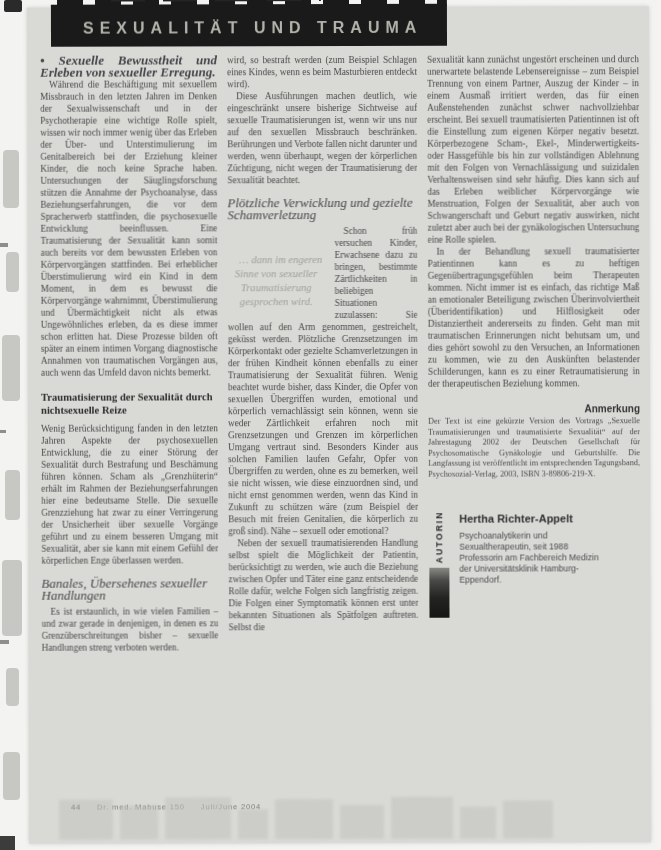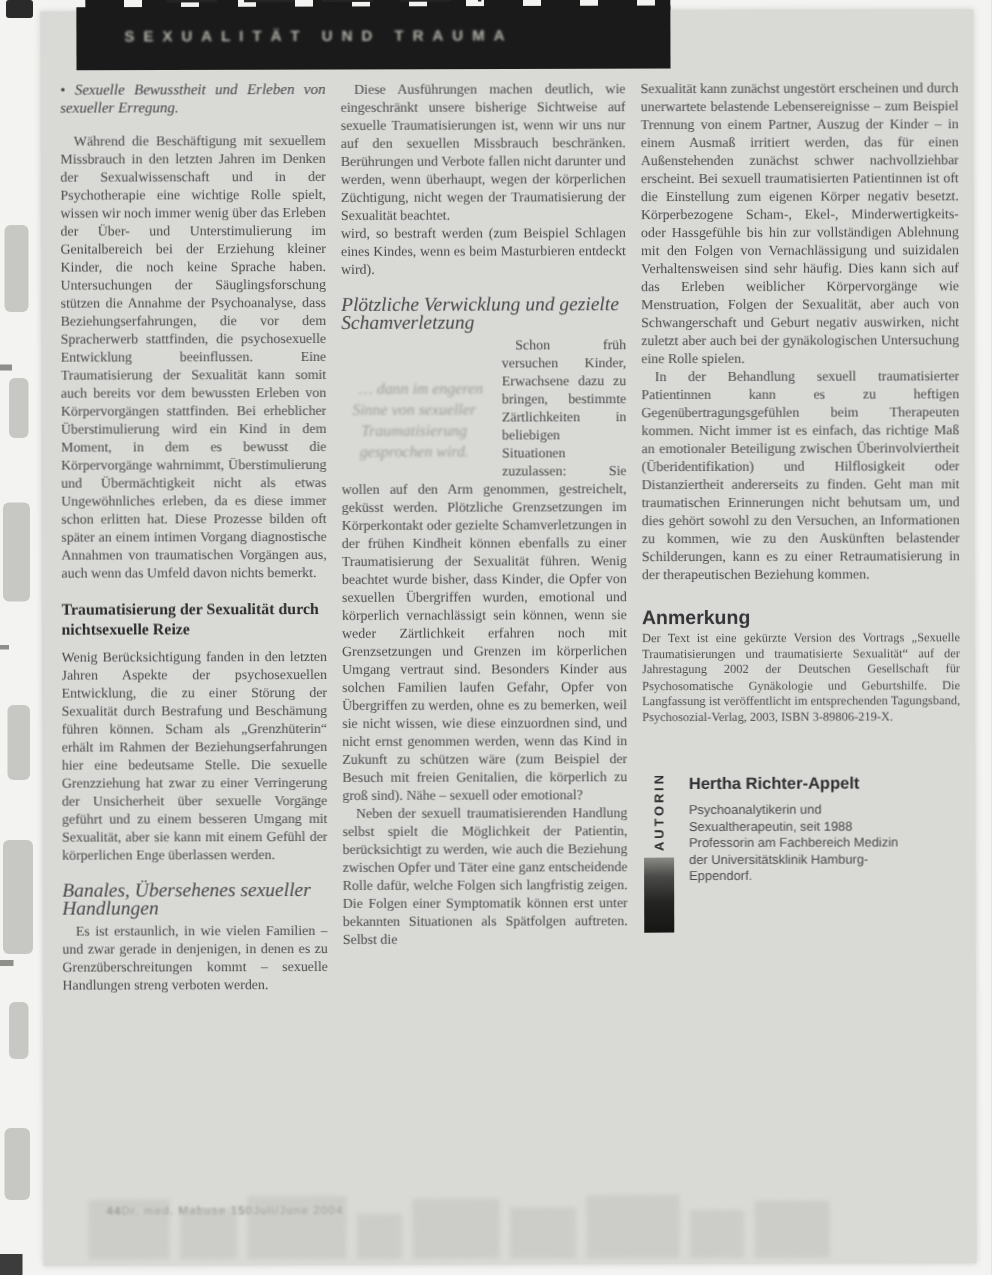--- a/index.html
+++ b/index.html
@@ -23,66 +23,66 @@
   .tick{position:absolute;background:#8e8e8b;}
   .wm-row{position:absolute;left:30px;bottom:4px;height:48px;right:14px;display:flex;gap:7px;align-items:flex-end;opacity:.55;filter:blur(1.5px);}
   .wm-row div{background:#c2c2bf;}
   
   .band{position:absolute;left:24px;top:-3px;width:396px;height:42px;background:#1a1a1a;}
   .band::before{content:"";position:absolute;left:6px;top:-6px;right:0;height:9px;
     background:repeating-linear-gradient(90deg,#1a1a1a 0 26px,transparent 26px 38px);}
   .band::after{content:"";position:absolute;left:60px;top:-11px;width:210px;height:8px;
     background:repeating-linear-gradient(90deg,#242424 0 34px,transparent 34px 52px);}
   .band-title{position:absolute;left:32px;top:15px;
-    font-family:"Liberation Sans",sans-serif;font-weight:bold;font-size:10px;
+    font-family:"Liberation Sans",sans-serif;font-weight:bold;font-size:16px;
     letter-spacing:6px;color:#b3b3ac;filter:blur(.7px);white-space:nowrap;}
   
   .cols{position:absolute;left:13px;top:47px;right:10px;height:748px;display:flex;gap:10px;overflow:hidden;}
   .col{overflow:hidden;}
   .c1{width:177px;}
   .c2{width:190px;}
   .c3{flex:1;}
   .para{
     font-size:9.3px;line-height:12px;text-align:justify;color:#49494b;
     margin:0;filter:blur(.45px);hyphens:auto;-webkit-hyphens:auto;
   }
   .indent{text-indent:9px;}
-  .bullet{font-style:italic;margin:0 0 10px;filter:blur(.45px);
-    font-size:10px;line-height:12px;color:#45454a;text-align:justify;}
+  .bullet{font-style:italic;margin:0 0 0;filter:blur(.45px);
+    font-size:13px;line-height:12px;color:#45454a;text-align:justify;font-weight:bold;}
   .h2{font-family:Liberation Serif, serif;font-weight:bold;
     font-size:10.6px;line-height:12.8px;color:#2d2d2e;margin:13px 0 5px;filter:blur(.4px);}
   .h3{font-style:italic;font-weight:normal;font-size:13px;line-height:12px;
     color:#47474a;margin:11px 0 4px;filter:blur(.45px);}
   .pullquote{
     float:left;width:97px;margin:16px 10px 6px 0;padding-top:12px;
     font-style:italic;font-size:10.6px;line-height:14px;color:#9d9d9a;
     text-align:center;filter:blur(.55px);
   }
   
   .note{margin-top:14px;}
   .note-label{font-family:"Liberation Sans",sans-serif;font-weight:bold;
-    font-size:13px;color:#333336;margin-bottom:2px;filter:blur(.4px);}
+    font-size:10px;color:#333336;margin-bottom:2px;filter:blur(.4px);text-align:right;}
   .note-text{font-size:8.3px;line-height:10.6px;text-align:justify;color:#4d4d4f;
     margin:0;filter:blur(.5px);hyphens:auto;}
   
   .author-box{margin-top:30px;display:flex;gap:9px;}
   .author-rail{width:22px;display:flex;flex-direction:column;align-items:center;}
   .rail-label{writing-mode:vertical-rl;transform:rotate(180deg);
     font-family:"Liberation Sans",sans-serif;font-weight:bold;font-size:8.5px;
     letter-spacing:2px;color:#2c2c2e;filter:blur(.5px);}
   .author-photo{width:20px;height:50px;margin-top:5px;
     background:linear-gradient(180deg,#8a8a86 0%,#4a4a48 25%,#232322 60%,#161615 100%);}
   .author-name{font-family:"Liberation Sans",sans-serif;font-weight:bold;
     font-size:11px;color:#2f2f31;margin:2px 0 6px;filter:blur(.4px);}
   .author-bio{font-family:"Liberation Sans",sans-serif;font-size:8.6px;
     line-height:11px;color:#4b4b4d;width:152px;filter:blur(.45px);}
   
   .footer{position:absolute;left:42px;bottom:32px;
     font-family:"Liberation Sans",sans-serif;font-size:7.6px;letter-spacing:.8px;
-    color:#7c7c79;filter:blur(.55px);display:flex;}
+    color:#7c7c79;filter:blur(.55px);display:flex;gap:16px;}
   .footer .pg{font-weight:bold;color:#6b6b68;}
 </style>
 </head>
 <body>
 
 <div class="corner-mark-tl"></div>
 <div class="corner-mark-bl"></div>
 <div class="edge-line-a"></div>
 <div class="edge-line-b"></div>
 <div class="blob" style="left:3px;top:150px;width:16px;height:58px;"></div>
@@ -103,26 +103,26 @@
   </div>
 
   <div class="cols">
 
     <div class="col c1">
       <p class="bullet">• Sexuelle Bewusstheit und Erleben von sexueller Erregung.</p>
       <p class="para indent">Während die Beschäftigung mit sexuellem Missbrauch in den letzten Jahren im Denken der Sexualwissenschaft und in der Psychotherapie eine wichtige Rolle spielt, wissen wir noch immer wenig über das Erleben der Über- und Unterstimulierung im Genitalbereich bei der Erziehung kleiner Kinder, die noch keine Sprache haben. Untersuchungen der Säuglingsforschung stützen die Annahme der Psychoanalyse, dass Beziehungserfahrungen, die vor dem Spracherwerb stattfinden, die psychosexuelle Entwicklung beeinflussen. Eine Traumatisierung der Sexualität kann somit auch bereits vor dem bewussten Erleben von Körpervorgängen stattfinden. Bei erheblicher Überstimulierung wird ein Kind in dem Moment, in dem es bewusst die Körpervorgänge wahrnimmt, Überstimulierung und Übermächtigkeit nicht als etwas Ungewöhnliches erleben, da es diese immer schon erlitten hat. Diese Prozesse bilden oft später an einem intimen Vorgang diagnostische Annahmen von traumatischen Vorgängen aus, auch wenn das Umfeld davon nichts bemerkt.</p>
       <div class="h2">Traumatisierung der Sexualität durch nichtsexuelle Reize</div>
       <p class="para">Wenig Berücksichtigung fanden in den letzten Jahren Aspekte der psychosexuellen Entwicklung, die zu einer Störung der Sexualität durch Bestrafung und Beschämung führen können. Scham als „Grenzhüterin“ erhält im Rahmen der Beziehungserfahrungen hier eine bedeutsame Stelle. Die sexuelle Grenzziehung hat zwar zu einer Verringerung der Unsicherheit über sexuelle Vorgänge geführt und zu einem besseren Umgang mit Sexualität, aber sie kann mit einem Gefühl der körperlichen Enge überlassen werden.</p>
       <div class="h3">Banales, Übersehenes sexueller Handlungen</div>
-      <p class="para indent">Es ist erstaunlich, in wie vielen Familien – und zwar gerade in denjenigen, in denen es zu Grenzüberschreitungen kommt – sexuelle Handlungen streng verboten werden.</p>
+      <p class="para indent">Es ist erstaunlich, in wie vielen Familien – und zwar gerade in denjenigen, in denen es zu Grenzüberschreitungen bisher – sexuelle Handlungen streng verboten werden.</p>
     </div>
 
     <div class="col c2">
+      <p class="para">wird, so bestraft werden (zum Beispiel Schlagen eines Kindes, wenn es beim Masturbieren entdeckt wird).</p>
       <p class="para indent">Diese Ausführungen machen deutlich, wie eingeschränkt unsere bisherige Sichtweise auf sexuelle Traumatisierungen ist, wenn wir uns nur auf den sexuellen Missbrauch beschränken. Berührungen und Verbote fallen nicht darunter und werden, wenn überhaupt, wegen der körperlichen Züchtigung, nicht wegen der Traumatisierung der Sexualität beachtet.</p>
-      <p class="para">wird, so bestraft werden (zum Beispiel Schlagen eines Kindes, wenn es beim Masturbieren entdeckt wird).</p>
       <div class="h3">Plötzliche Verwicklung und gezielte Schamverletzung</div>
       <p class="para indent"><span class="pullquote">… dann im engeren Sinne von sexueller Traumatisierung gesprochen wird.</span><span>Schon früh versuchen Kinder, Erwachsene dazu zu bringen, bestimmte Zärtlichkeiten in beliebigen Situationen zuzulassen: Sie wollen auf den Arm genommen, gestreichelt, geküsst werden. Plötzliche Grenzsetzungen im Körperkontakt oder gezielte Schamverletzungen in der frühen Kindheit können ebenfalls zu einer Traumatisierung der Sexualität führen. Wenig beachtet wurde bisher, dass Kinder, die Opfer von sexuellen Übergriffen wurden, emotional und körperlich vernachlässigt sein können, wenn sie weder Zärtlichkeit erfahren noch mit Grenzsetzungen und Grenzen im körperlichen Umgang vertraut sind. Besonders Kinder aus solchen Familien laufen Gefahr, Opfer von Übergriffen zu werden, ohne es zu bemerken, weil sie nicht wissen, wie diese einzuordnen sind, und nicht ernst genommen werden, wenn das Kind in Zukunft zu schützen wäre (zum Beispiel der Besuch mit freien Genitalien, die körperlich zu groß sind). Nähe – sexuell oder emotional?</span></p>
       <p class="para indent">Neben der sexuell traumatisierenden Handlung selbst spielt die Möglichkeit der Patientin, berücksichtigt zu werden, wie auch die Beziehung zwischen Opfer und Täter eine ganz entscheidende Rolle dafür, welche Folgen sich langfristig zeigen. Die Folgen einer Symptomatik können erst unter bekannten Situationen als Spätfolgen auftreten. Selbst die</p>
     </div>
 
     <div class="col c3">
       <p class="para">Sexualität kann zunächst ungestört erscheinen und durch unerwartete belastende Lebensereignisse – zum Beispiel Trennung von einem Partner, Auszug der Kinder – in einem Ausmaß irritiert werden, das für einen Außenstehenden zunächst schwer nachvollziehbar erscheint. Bei sexuell traumatisierten Patientinnen ist oft die Einstellung zum eigenen Körper negativ besetzt. Körperbezogene Scham-, Ekel-, Minderwertigkeits- oder Hassgefühle bis hin zur vollständigen Ablehnung mit den Folgen von Vernachlässigung und suizidalen Verhaltensweisen sind sehr häufig. Dies kann sich auf das Erleben weiblicher Körpervorgänge wie Menstruation, Folgen der Sexualität, aber auch von Schwangerschaft und Geburt negativ auswirken, nicht zuletzt aber auch bei der gynäkologischen Untersuchung eine Rolle spielen.</p>
       <p class="para indent">In der Behandlung sexuell traumatisierter Patientinnen kann es zu heftigen Gegenübertragungsgefühlen beim Therapeuten kommen. Nicht immer ist es einfach, das richtige Maß an emotionaler Beteiligung zwischen Überinvolviertheit (Überidentifikation) und Hilflosigkeit oder Distanziertheit andererseits zu finden. Geht man mit traumatischen Erinnerungen nicht behutsam um, und dies gehört sowohl zu den Versuchen, an Informationen zu kommen, wie zu den Auskünften belastender Schilderungen, kann es zu einer Retraumatisierung in der therapeutischen Beziehung kommen.</p>
 
       <div class="note">

